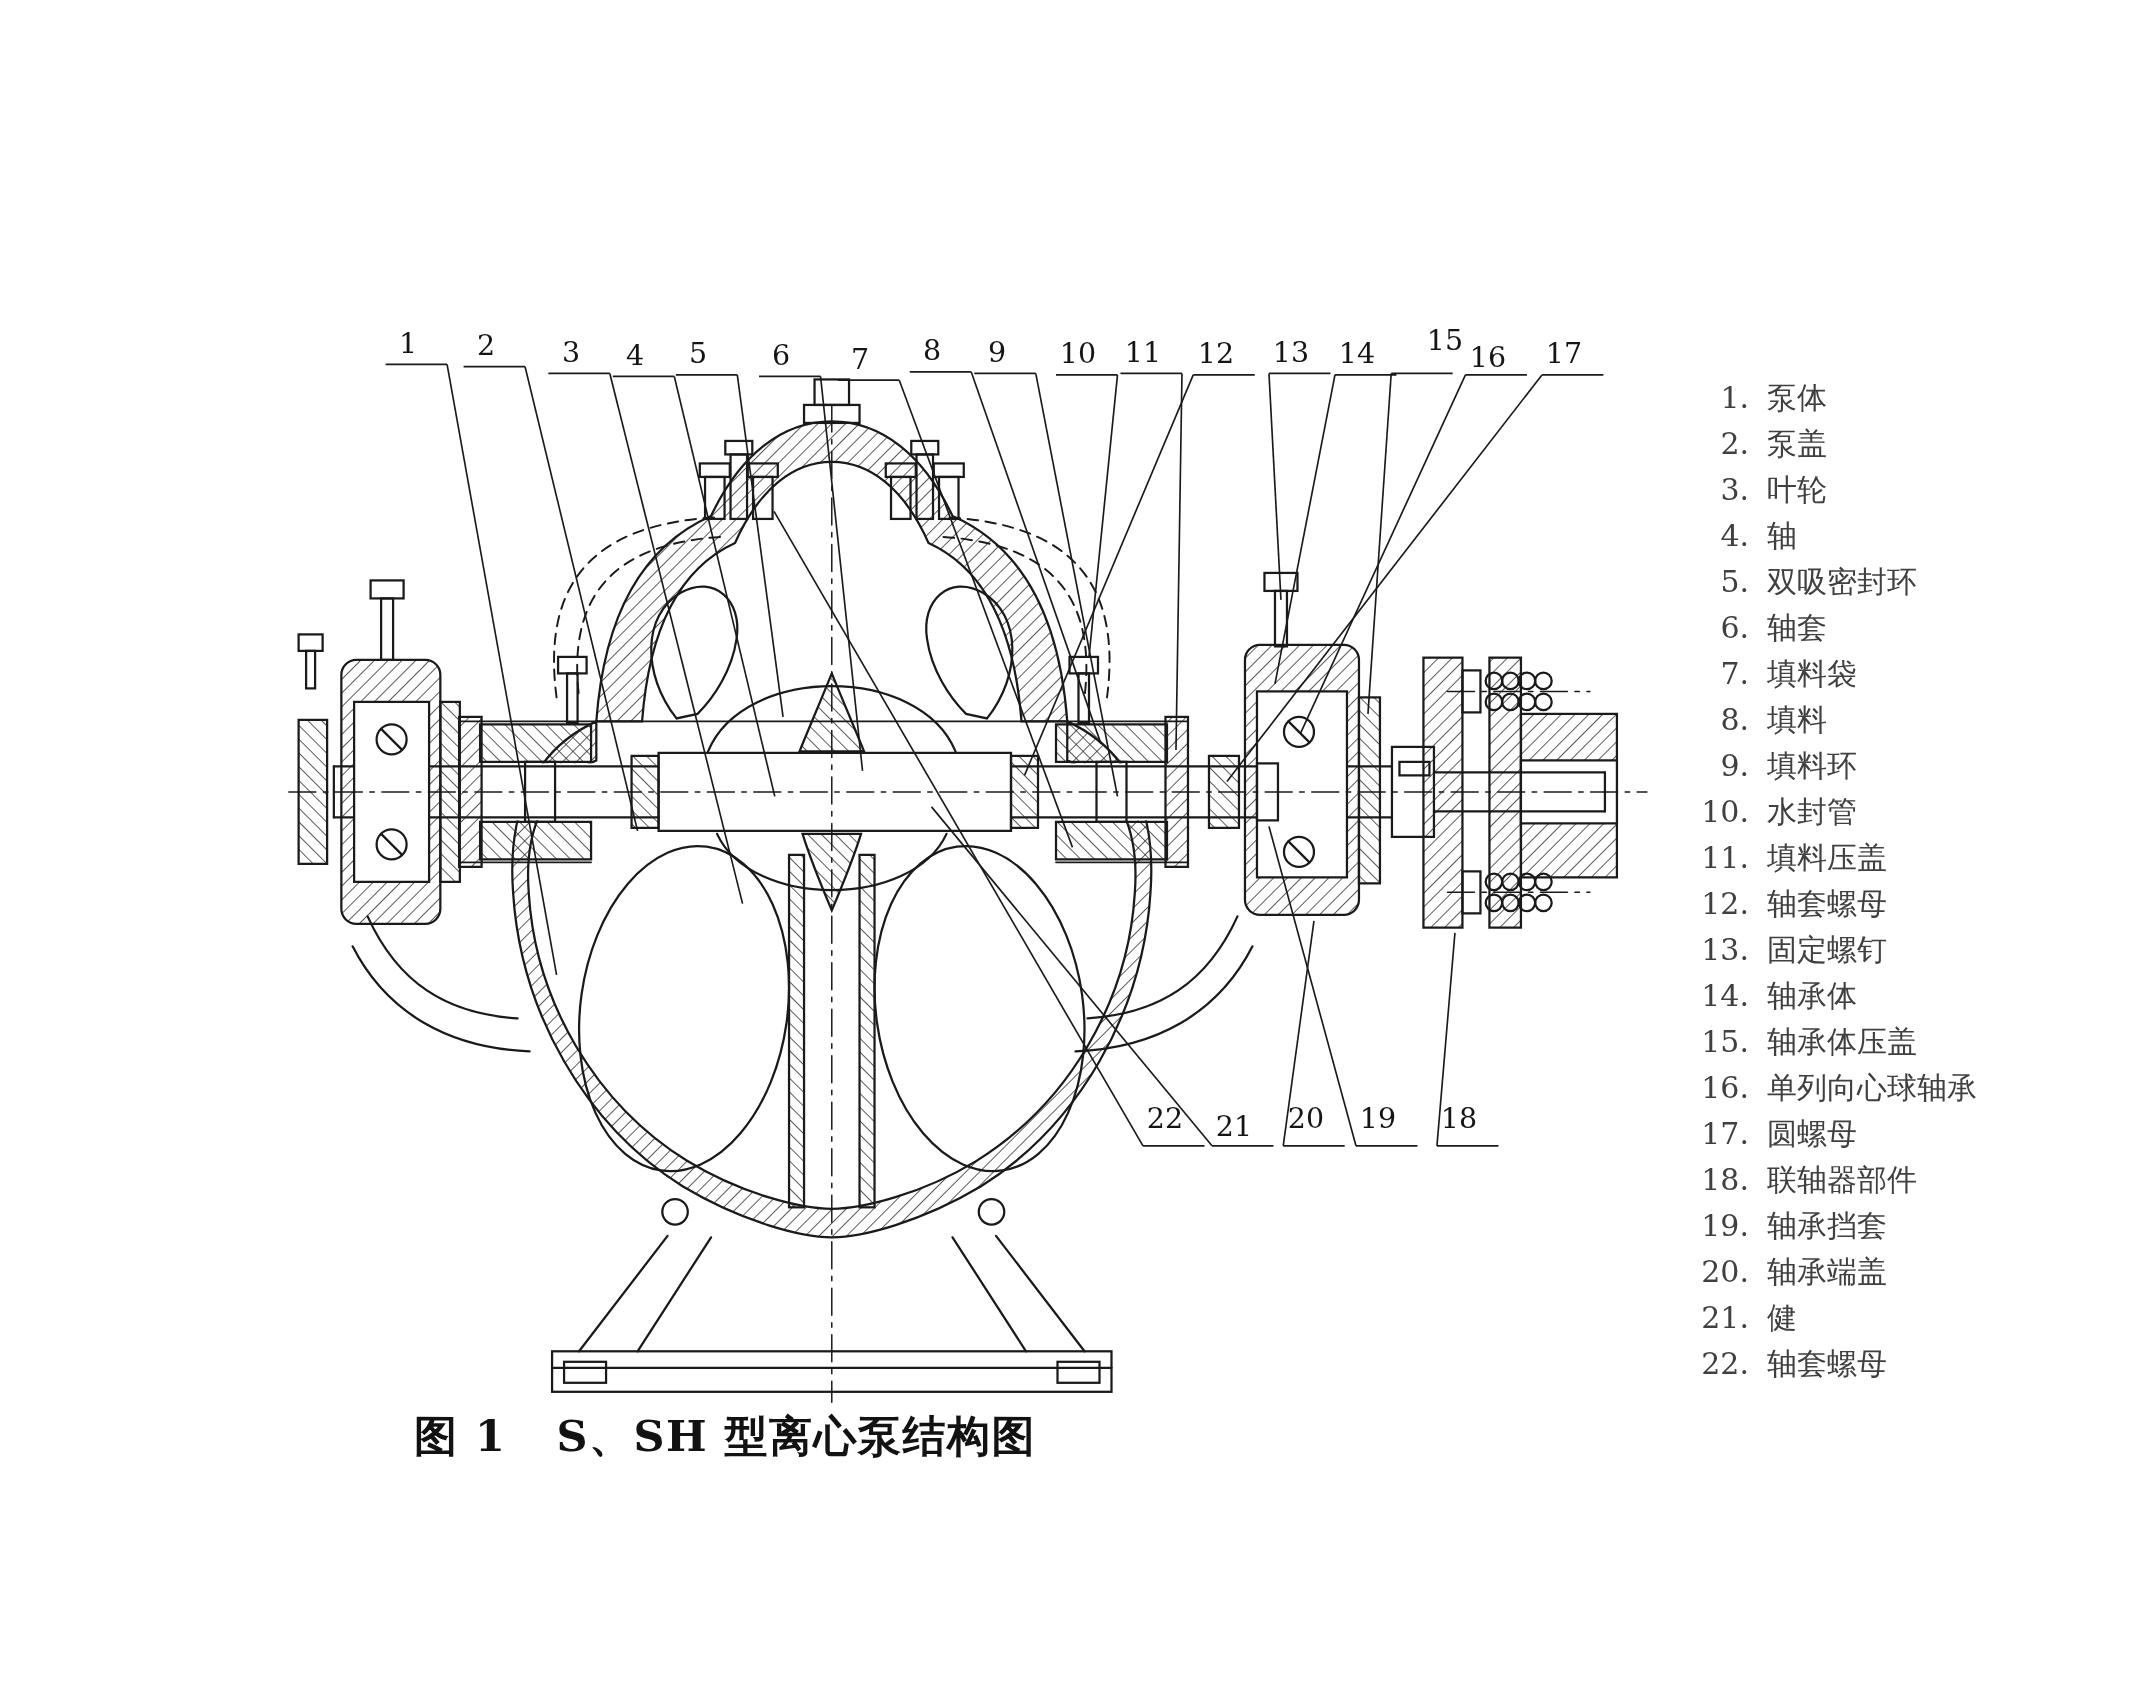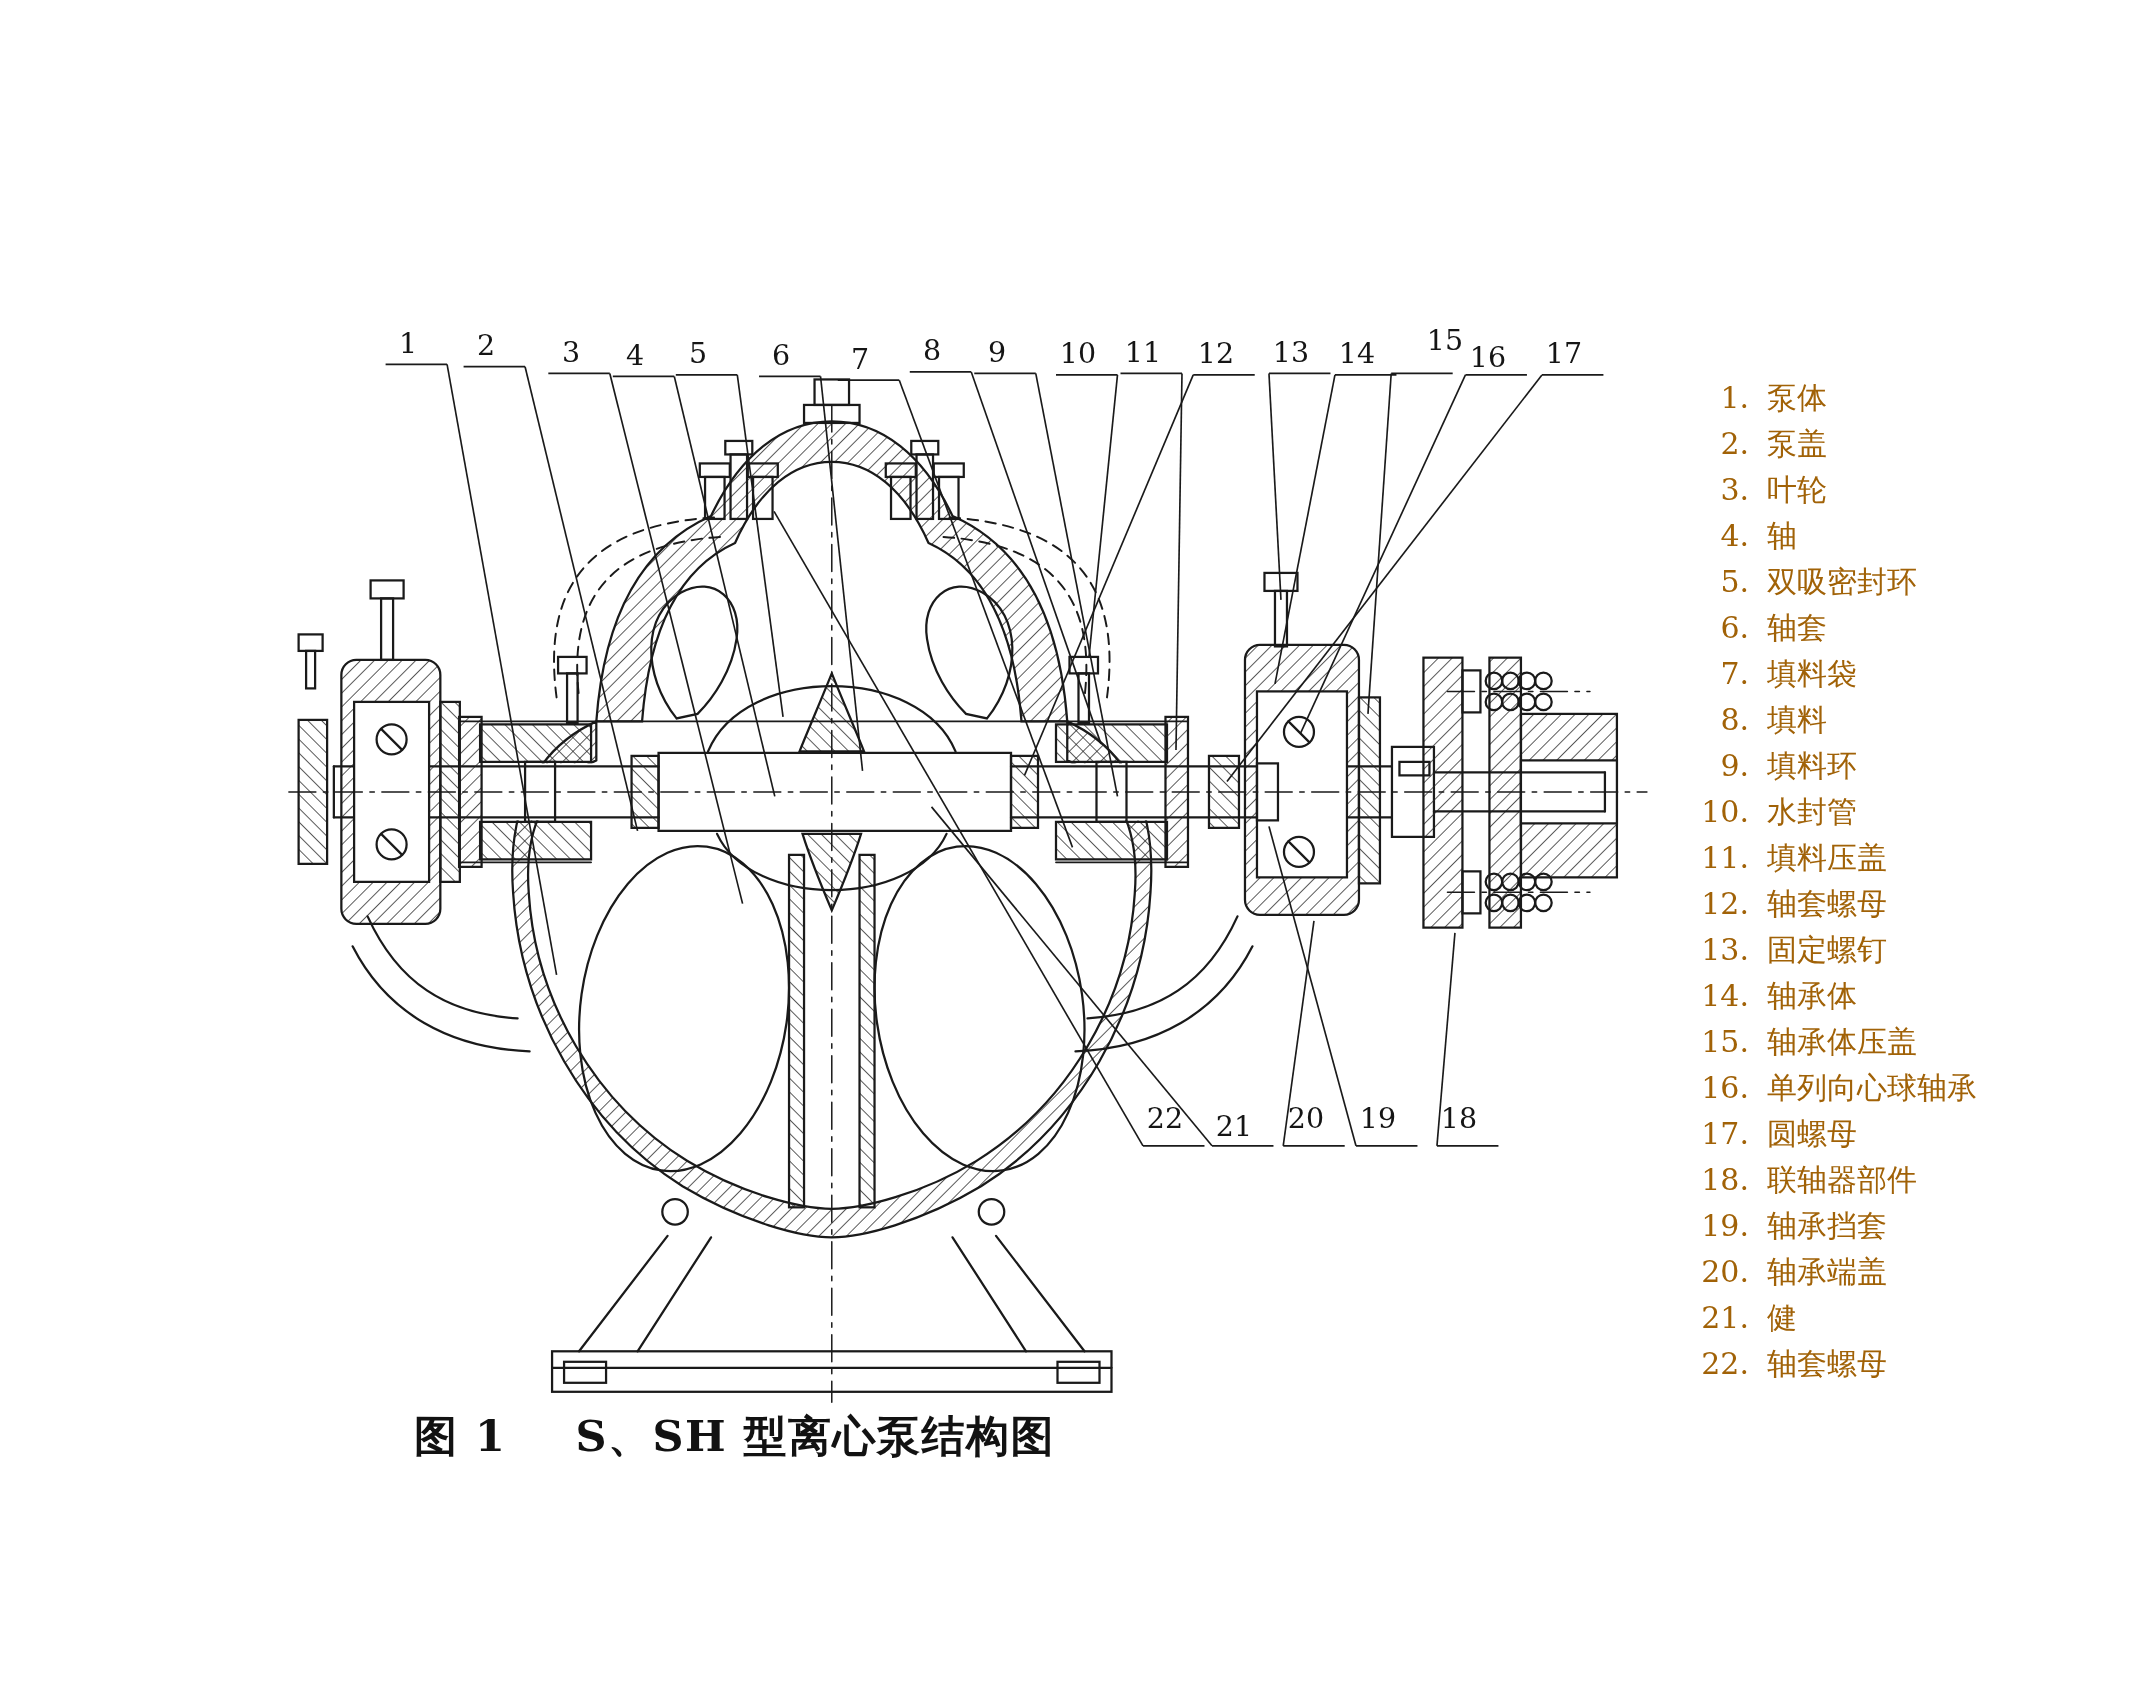--- a/index.html
+++ b/index.html
@@ -4,26 +4,26 @@
 <style>
   html,body{margin:0;padding:0;background:#fff;}
   .page{position:relative;width:2151px;height:1706px;background:#ffffff;overflow:hidden;
         font-family:"DejaVu Sans","Liberation Sans",sans-serif;color:#1a1a1a;}
   svg.drawing{position:absolute;left:0;top:0;width:2151px;height:1706px;}
   .callout-layer{position:absolute;left:0;top:0;width:100%;height:100%;pointer-events:none;}
   .callout{position:absolute;transform:translateX(-50%);font-size:28.5px;line-height:1;
            font-family:"DejaVu Serif","Liberation Serif",serif;color:#151515;}
   .legend{position:absolute;left:1680px;top:375px;}
   .legend-item{height:46px;line-height:46px;font-size:30px;white-space:nowrap;
-               font-family:"DejaVu Serif","Liberation Serif",serif;color:#a16207;}
+               font-family:"DejaVu Serif","Liberation Serif",serif;color:#404040;}
   .legend-item .ln{display:inline-block;width:69px;text-align:right;margin-right:18px;}
   .caption{position:absolute;left:414px;top:1408px;display:flex;align-items:baseline;
            font-family:"DejaVu Serif","Liberation Serif",serif;font-weight:bold;
            font-size:43px;color:#121212;letter-spacing:1.5px;}
-  .caption .fig-no{margin-right:69px;}
+  .caption .fig-no{margin-right:50px;}
 </style>
 </head>
 <body>
 
 <div class="page">
 
   <svg class="drawing" viewBox="0 0 2868 2275">
     <defs>
       <pattern id="h1" patternUnits="userSpaceOnUse" width="13" height="13" patternTransform="rotate(45)">
         <line x1="0" y1="0" x2="0" y2="13" stroke="#242424" stroke-width="2"></line>

